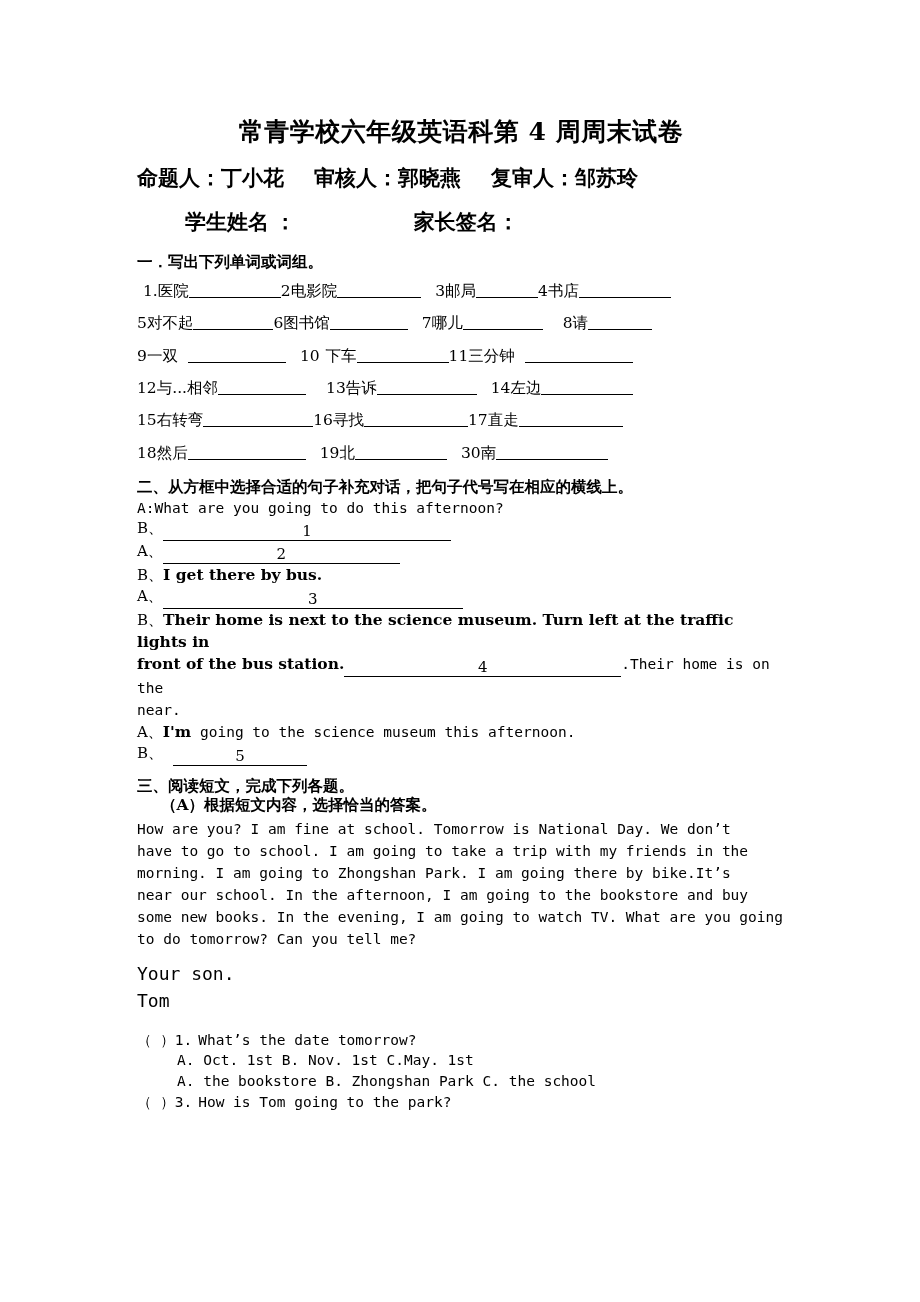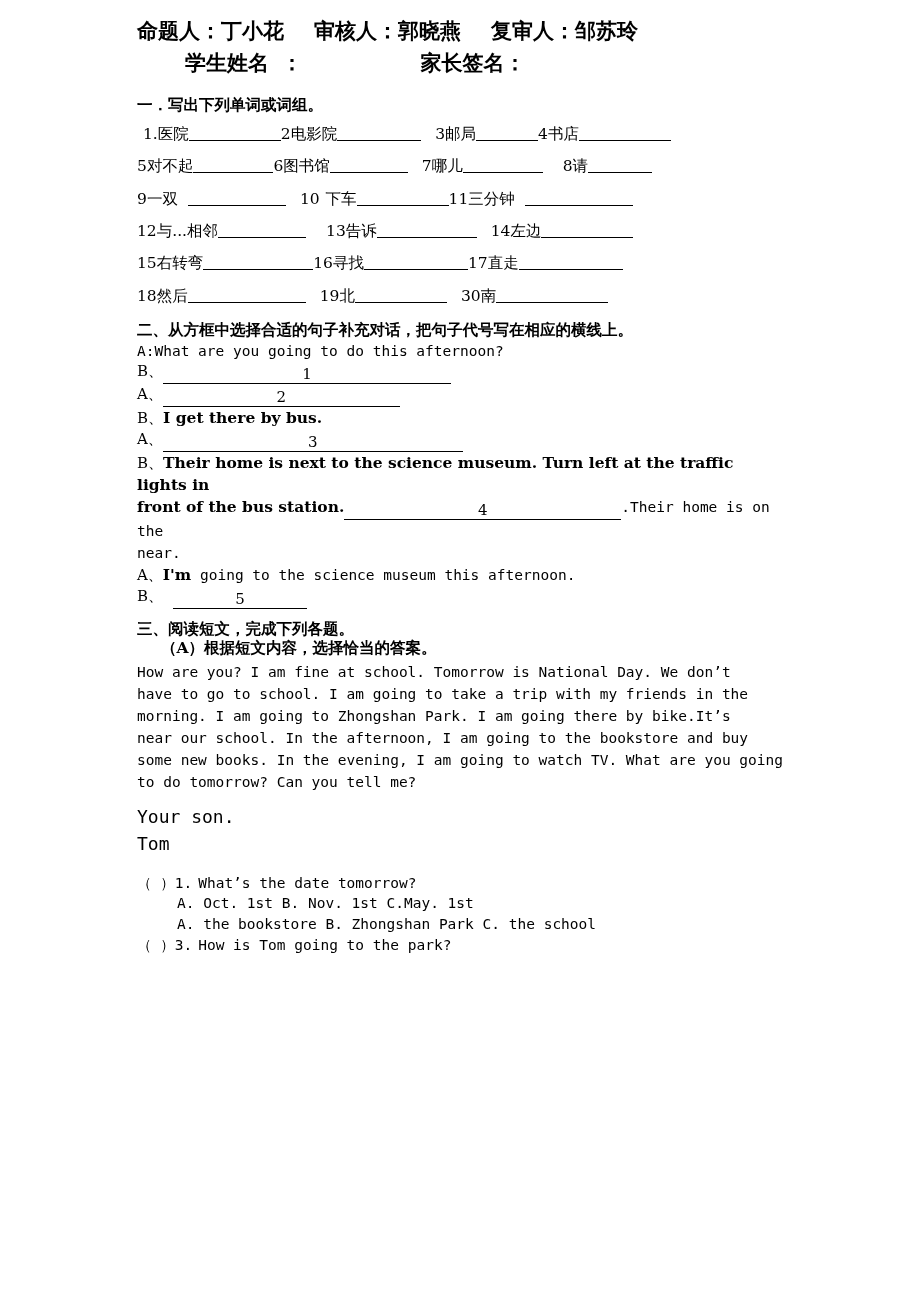--- a/index.html
+++ b/index.html
@@ -46,24 +46,24 @@
     font-weight: bold;
     font-size: 21px;
     margin-top: 18px;
     white-space: nowrap;
     line-height: 1.2;
   }
   .staff-line .gap1 { display: inline-block; width: 30px; }
   .staff-line .gap2 { display: inline-block; width: 30px; }
 
   .student-line {
-    font-family: Liberation Mono, monospace;
+    font-family: Liberation Sans, sans-serif;
     font-weight: bold;
     font-size: 21px;
-    margin-top: 9px;
+    margin-top: 19px;
     padding-left: 48px;
     white-space: nowrap;
     line-height: 1.2;
   }
   .student-line .gap { display: inline-block; width: 118px; }
 
   
   .sec-head {
     font-family: "DejaVu Serif", serif;
     font-weight: bold;
@@ -178,20 +178,21 @@
     padding-left: 40px;
     white-space: nowrap;
   }
 </style>
 </head>
 <body>
 
 <div class="page">
   <div class="content">
 
+    <div class="doc-title">常青学校六年级英语科第 4 周周末试卷</div>
 
     <div class="staff-line">
       <span>命题人：丁小花</span><span class="gap1"></span><span>审核人：郭晓燕</span><span class="gap2"></span><span>复审人：邹苏玲</span>
     </div>
 
     <div class="student-line">
       <span>学生姓名 ：</span><span class="gap"></span><span>家长签名：</span>
     </div>
 
     <div class="sec-head sec1">一．写出下列单词或词组。</div>

